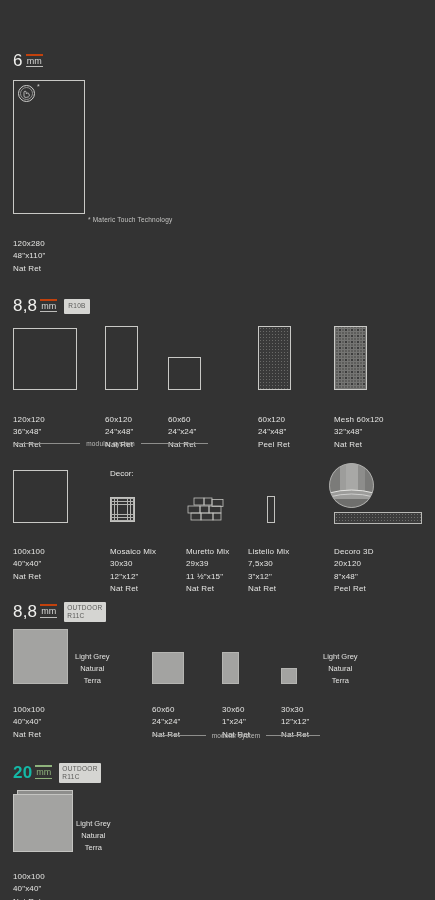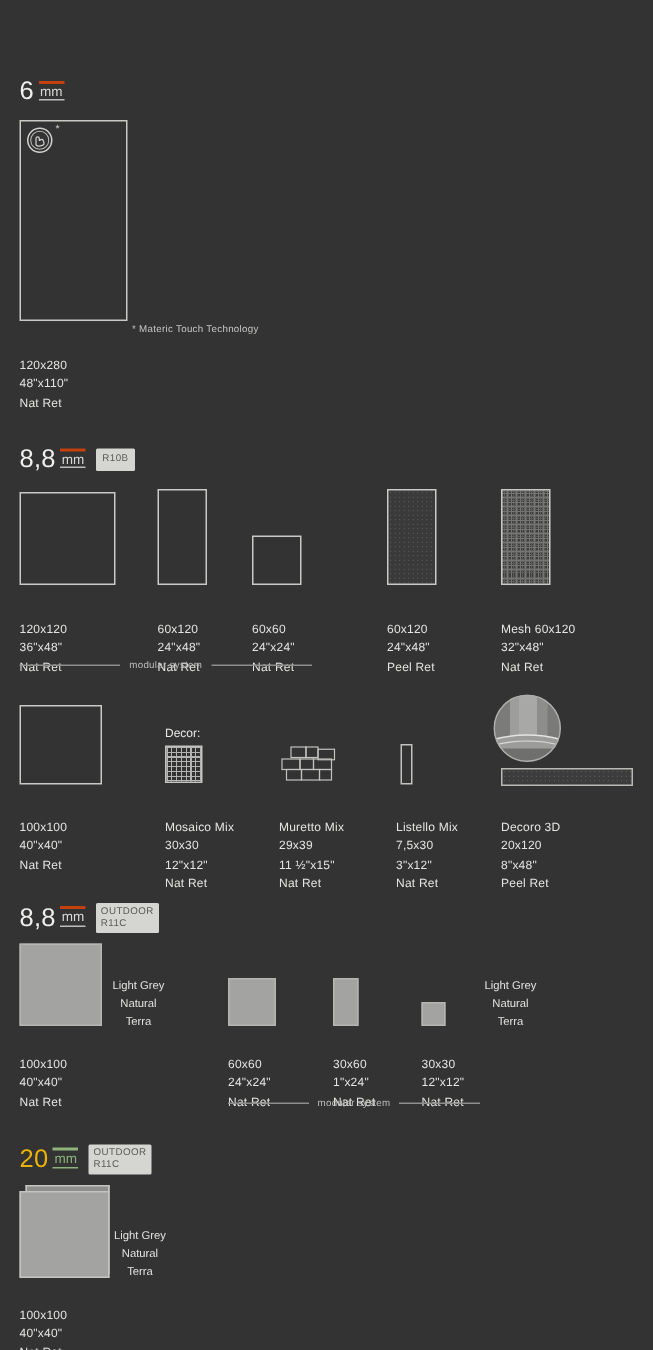--- a/index.html
+++ b/index.html
@@ -51,21 +51,21 @@
   .thk-unit {
     font-size: 9px;
     color: #d8d8d6;
     border-top: 2px solid #c2410c;
     border-bottom: 1px solid #bdbdbb;
     padding: 1px 1px 0 1px;
     line-height: 1.05;
     position: relative;
     top: -2px;
   }
-  .thk.green .thk-num { color: #eab308; }
+  .thk.green .thk-num { color: #14b8a6; font-weight: bold; }
   .thk.green .thk-unit { color: #8fb37c; border-color: #8fb37c; }
 
   .badge {
     background: #d5d5d2;
     color: #5a5a58;
     font-size: 6.5px;
     line-height: 1.25;
     letter-spacing: 0.3px;
     padding: 2px 3px;
     border-radius: 1px;
@@ -265,21 +265,21 @@
     <span class="ln"></span>
     <span>modular system</span>
     <span class="ln"></span>
   </div>
 
   <div class="tile" style="left:13px; top:470px; width:55px; height:53px;"></div>
   <div class="cap" style="left:13px; top:530px;">100x100
 40"x40"
 Nat Ret</div>
 
-  <div class="decor-title" style="left:110px; top:484px;">Decor:</div>
+  <div class="decor-title" style="left:110px; top:469px;">Decor:</div>
 
   <div class="ic-grid" style="left:110px; top:497px; width:25px; height:25px;"></div>
   <div class="cap" style="left:110px; top:530px;">Mosaico Mix
 30x30
 12"x12"
 Nat Ret</div>
 
   <div class="ic-brick" style="left:186px; top:497px; width:38px; height:25px;">
     <svg width="38" height="25" viewBox="0 0 38 25">
       <g fill="none" stroke="#c2c2bf" stroke-width="0.8">
@@ -294,21 +294,21 @@
         <rect x="27" y="16" width="8" height="7"></rect>
       </g>
     </svg>
   </div>
   <div class="cap" style="left:186px; top:530px;">Muretto Mix
 29x39
 11 ½"x15"
 Nat Ret</div>
 
   <div class="ic-listello" style="left:267px; top:496px; width:8px; height:27px;"></div>
-  <div class="cap" style="left:264px; top:530px;">Listello Mix
+  <div class="cap" style="left:248px; top:530px;">Listello Mix
 7,5x30
 3"x12"
 Nat Ret</div>
 
   <div class="decoro-circle" style="left:329px; top:463px; width:45px; height:45px;">
     <svg width="45" height="45" viewBox="0 0 45 45">
       <defs>
         <clipPath id="cc">
             <circle cx="22.5" cy="22.5" r="22"></circle>
           </clipPath>

